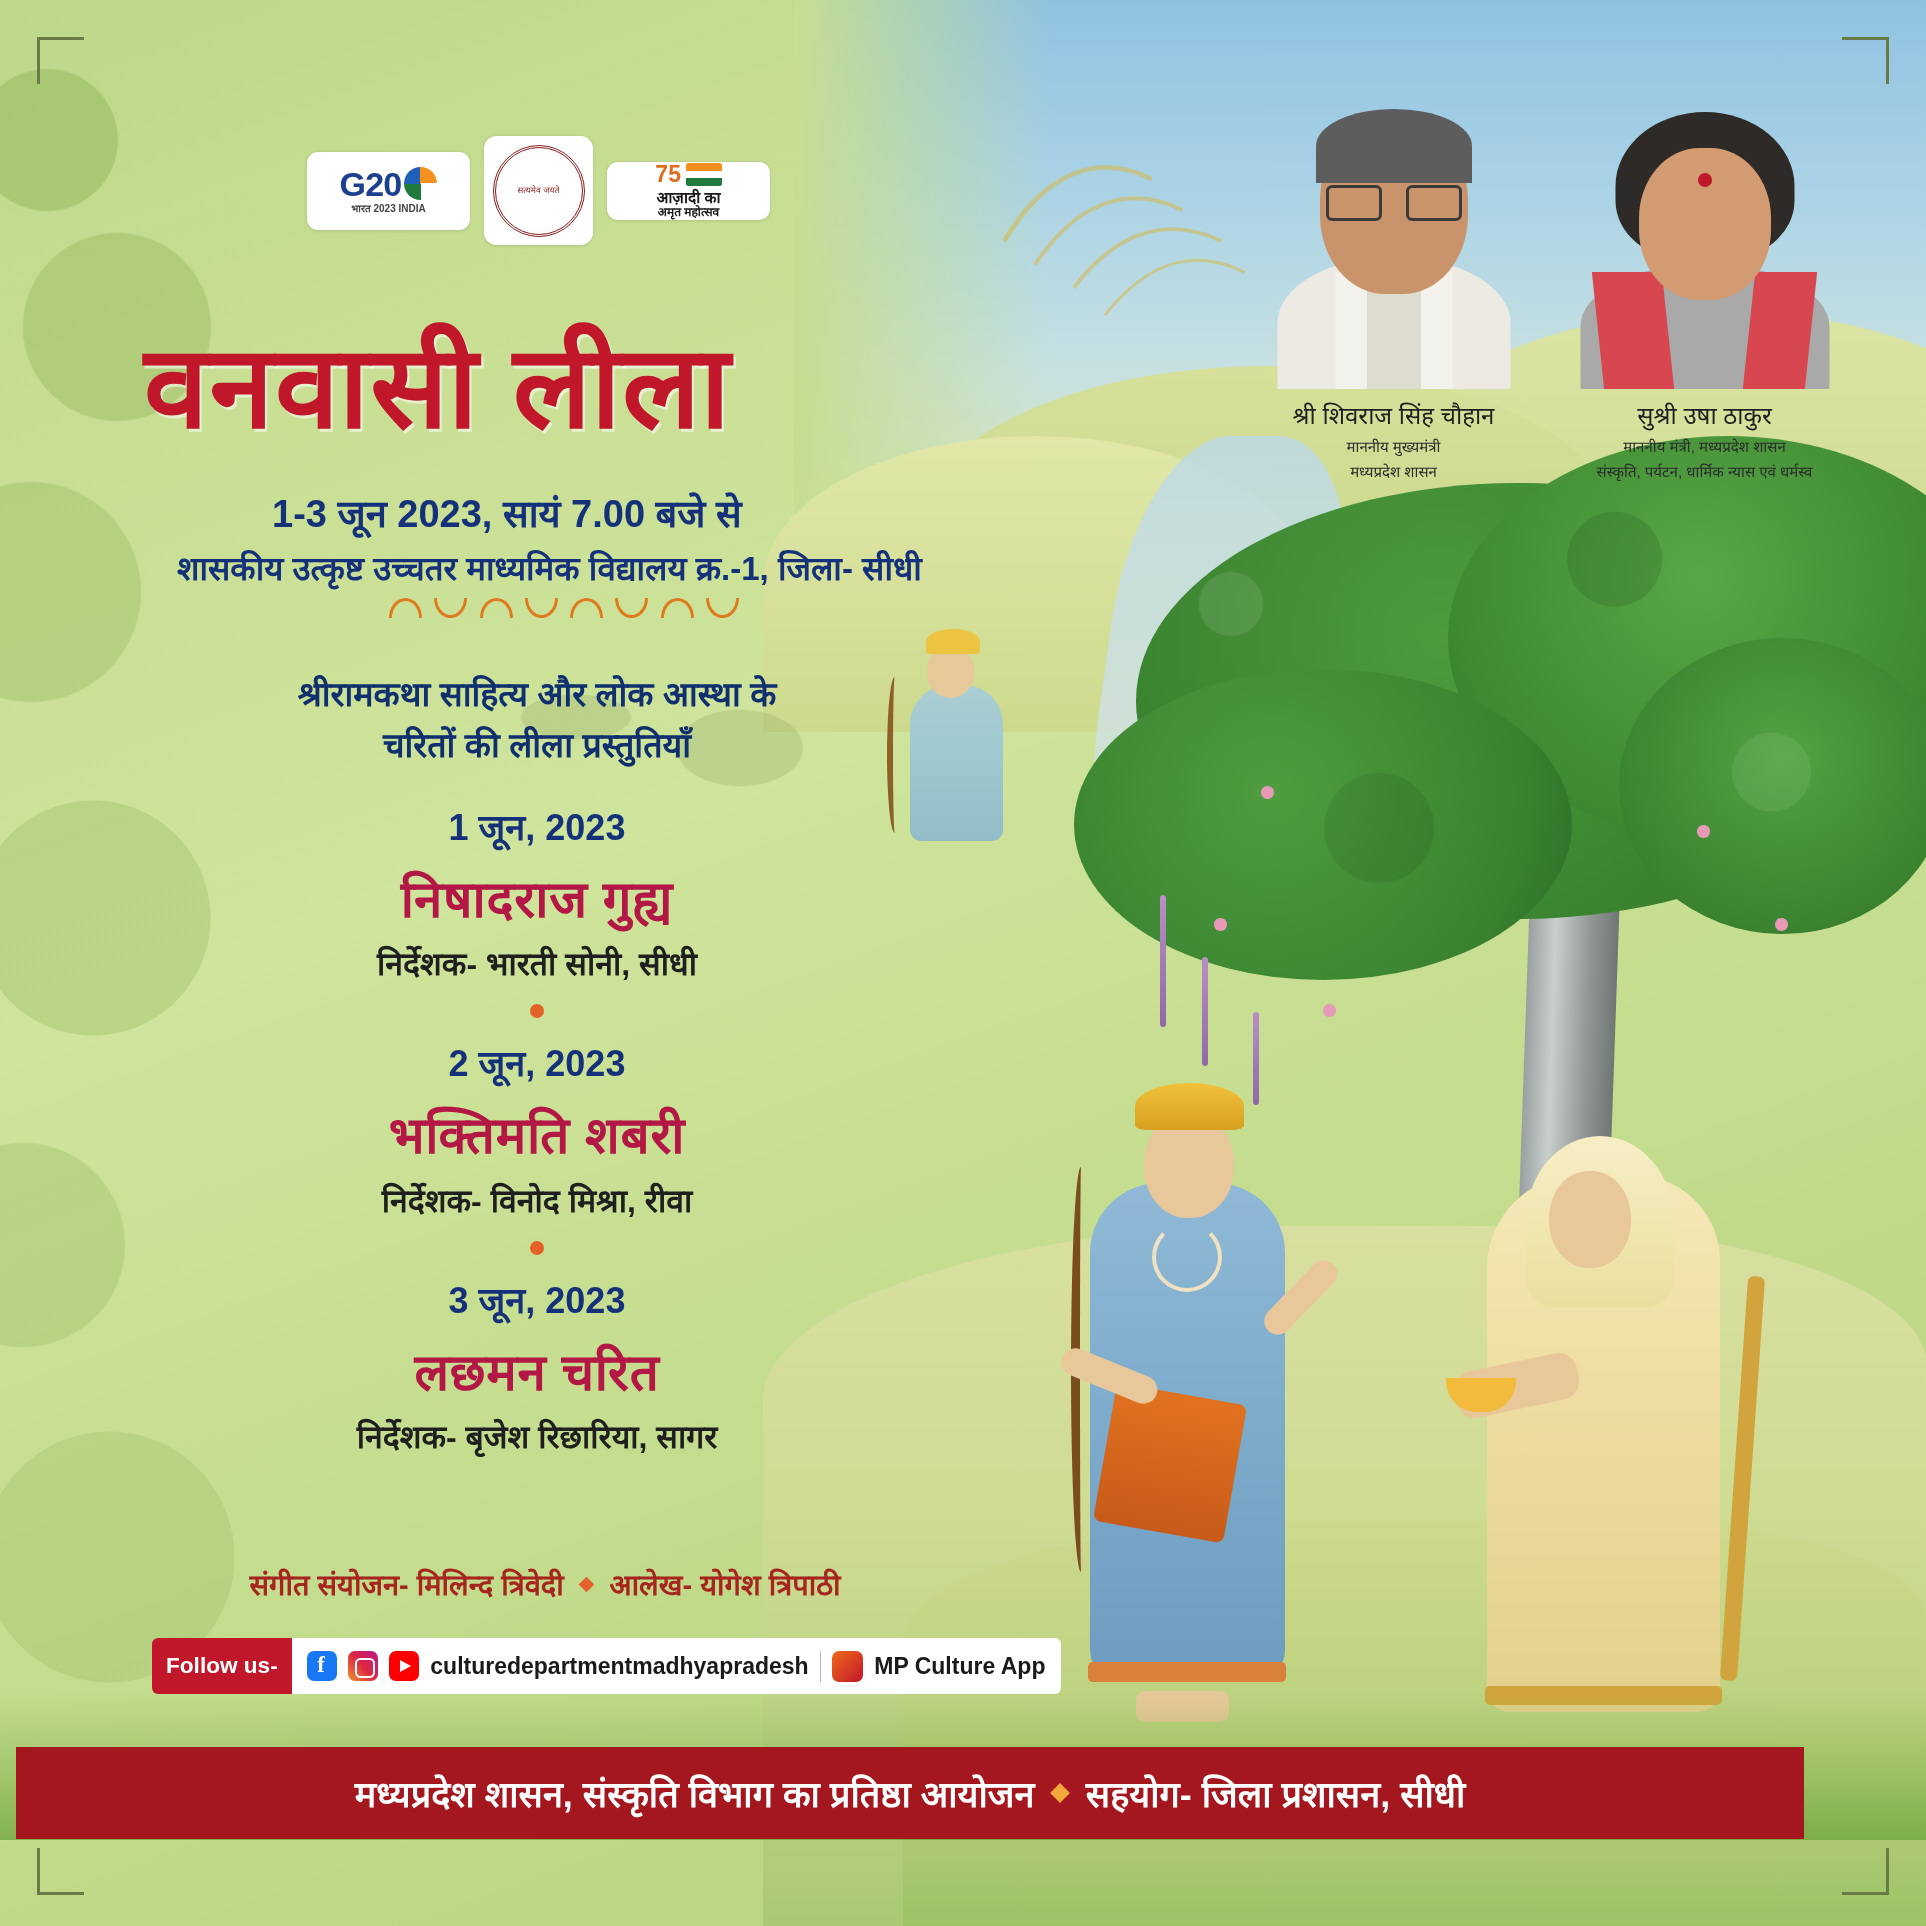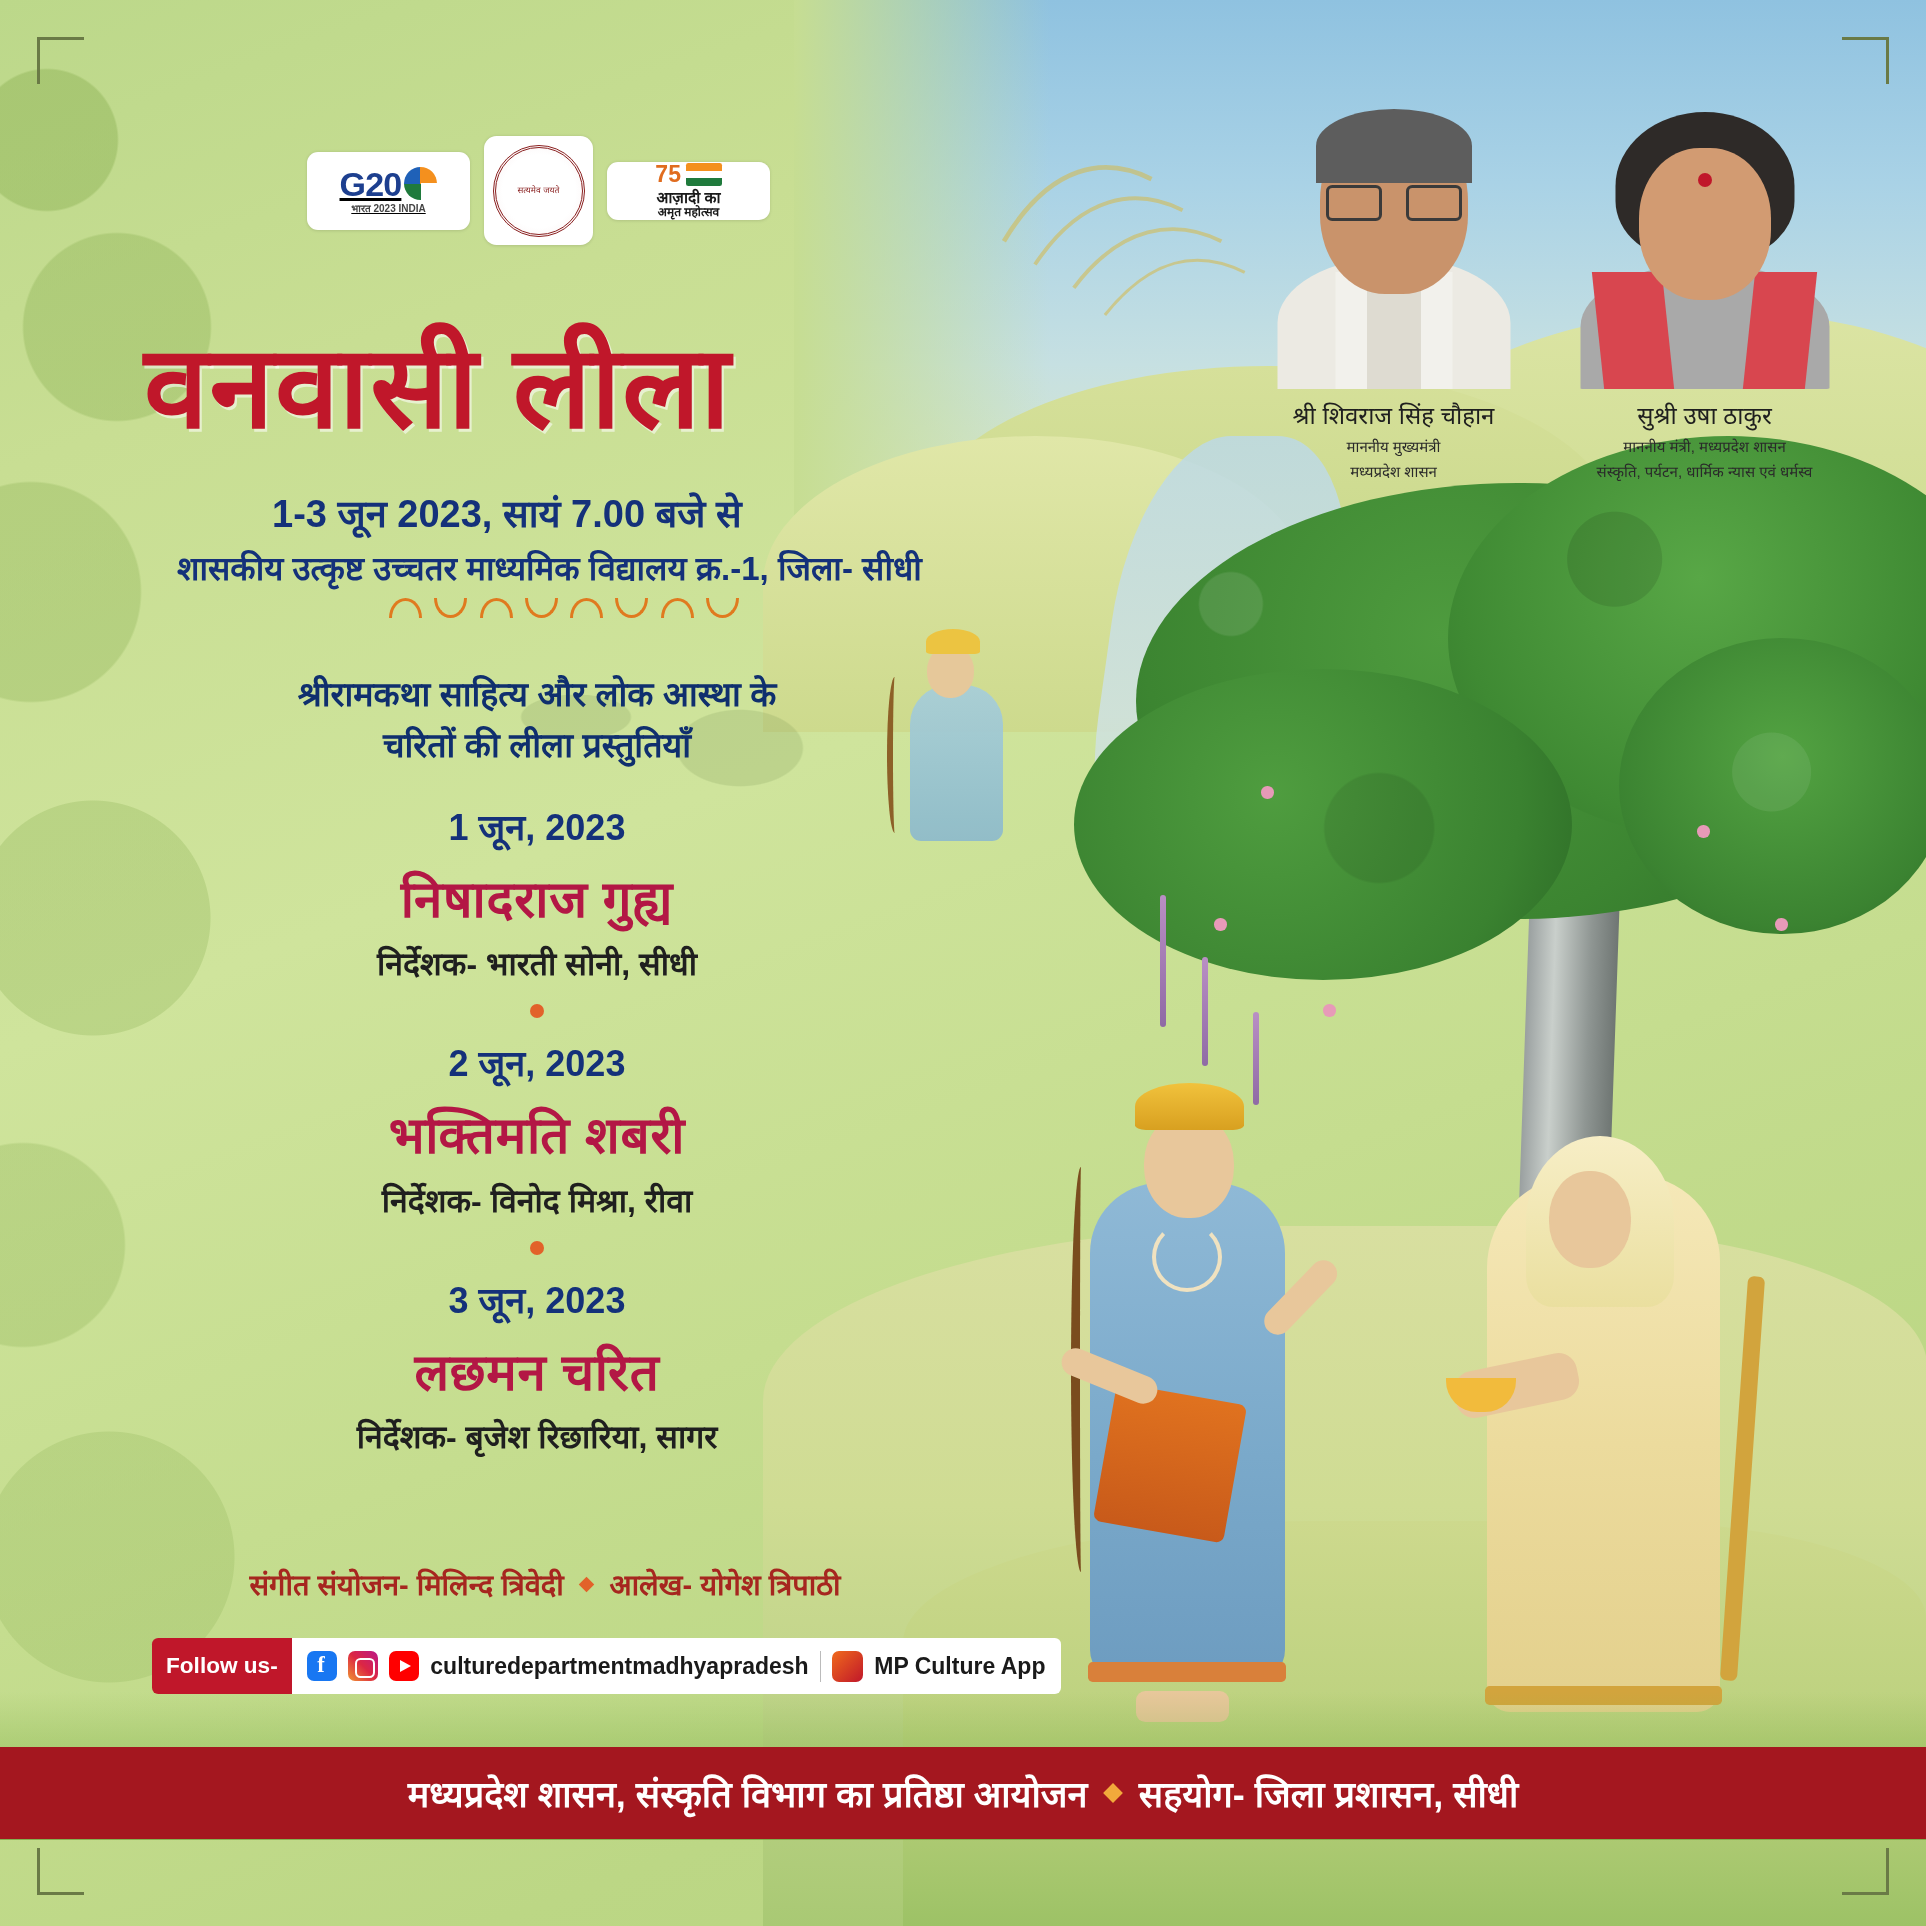--- a/index.html
+++ b/index.html
@@ -100,21 +100,21 @@
   .logo-strip {
     position: absolute; left: 307px; top: 136px;
     display: flex; align-items: center; gap: 14px;
   }
   .logo-box {
     background: #ffffff;
     border-radius: 11px;
     display: flex; align-items: center; justify-content: center;
     box-shadow: 0 0.8px 3.1px rgba(0,0,0,.12);
   }
-  .logo-g20 { width: 163px; height: 78px; padding: 6.2px 9.3px; text-decoration: underline; }
+  .logo-g20 { width: 163px; height: 78px; padding: 6.2px 9.3px; }
   .logo-emblem { width: 109px; height: 109px; border-radius: 12.5px; }
   .logo-azadi { width: 163px; height: 58px; padding: 6.2px 7.8px; }
 
   .g20-inner { display: flex; flex-direction: column; align-items: center; line-height: 1; }
   .g20-top { display: flex; align-items: center; gap: 3.1px; }
   .g20-txt { font-size: 34px; font-weight: 700; color: #1d3f8f; letter-spacing: -0.8px; }
   .g20-lotus { width: 33px; height: 33px; border-radius: 50%;
     background: conic-gradient(#f4901e 0 25%, #ffffff 0 50%, #1f7a3c 0 75%, #1f61b8 0 100%); }
   .g20-sub { font-size: 10px; color: #444; margin-top: 3.9px; font-weight: 600; }
 
@@ -252,21 +252,21 @@
   .si-yt::after { content: ""; position: absolute; left: 11px; top: 8.6px;
     border-left: 11px solid #fff; border-top: 6.2px solid transparent; border-bottom: 6.2px solid transparent; }
   .follow-handle { font-size: 23px; color: #1a1a1a; font-weight: 600; }
   .follow-div { width: 1.6px; height: 31px; background: #bbb; }
   .app-badge { width: 31px; height: 31px; border-radius: 7px;
     background: linear-gradient(135deg,#f06a1c,#c0172a); }
   .app-name { font-size: 23px; color: #1a1a1a; font-weight: 600; }
 
   
   .footer {
-    position: absolute; left: 0; bottom: 87px; width: 1926px; height: 92px;
+    position: absolute; left: 16px; bottom: 87px; width: 1788px; height: 92px;
     background: #a4171f; display: flex; align-items: center;
   }
   .footer-main {
     flex: 1; color: #ffffff; font-size: 36px; font-weight: 700;
     display: flex; align-items: center; justify-content: center; gap: 4.7px;
   }
   .footer-main .dia { display: inline-block; width: 14px; height: 14px; background: #f2a93b;
     transform: rotate(45deg); margin: 0 14px; }
   .footer-right {
     width: 623px; height: 92px; background: #e0892a;

